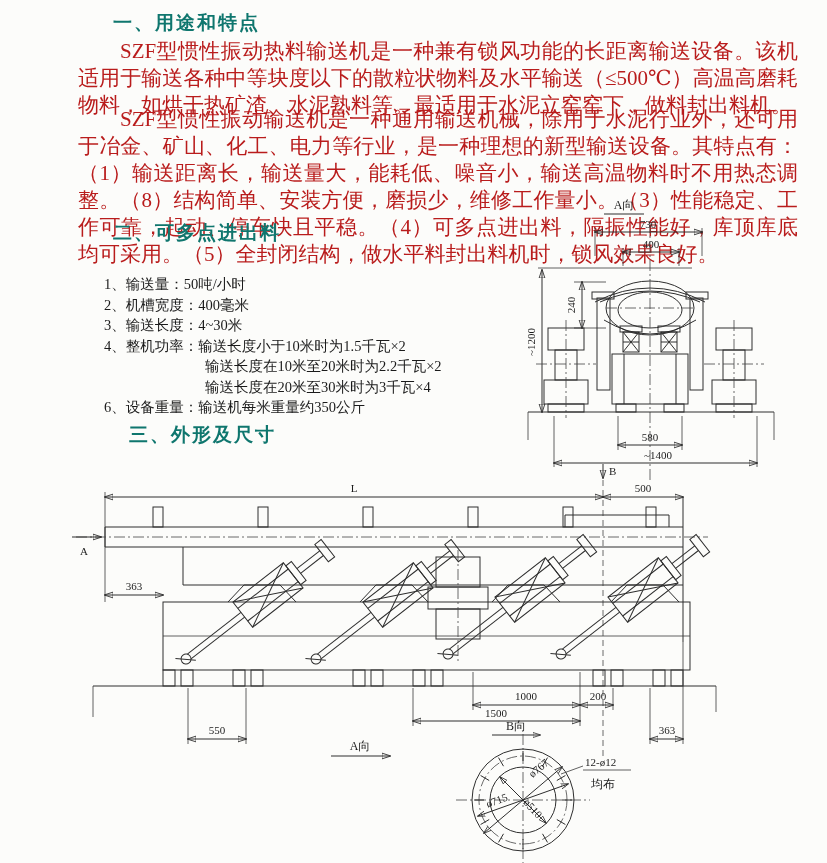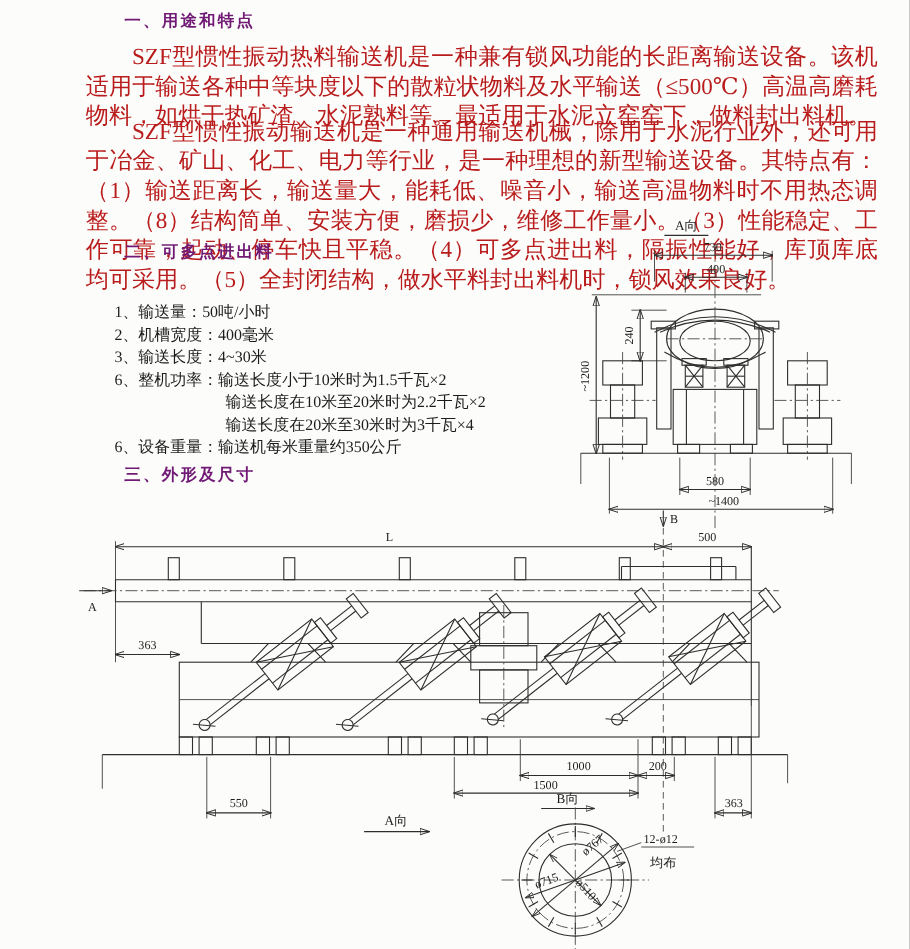--- a/index.html
+++ b/index.html
@@ -1,17 +1,17 @@
 <!DOCTYPE html>
 <html><head>
 <meta charset="utf-8">
 <style>
   html,body{margin:0;padding:0;background:#888;}
   .page{position:relative;width:827px;height:863px;background:#fcfcfa;overflow:hidden;color:#1c1c1c;}
-  .h{position:absolute;font-family:Liberation Sans, sans-serif;font-weight:700;font-size:15px;color:#701a75;letter-spacing:2px;white-space:nowrap;}
+  .h{position:absolute;font-family:Liberation Sans, sans-serif;font-weight:700;font-size:19px;color:#0f766e;letter-spacing:2px;white-space:nowrap;}
   .para{position:absolute;left:78px;width:720px;margin:0;font-family:"Liberation Serif","DejaVu Serif",serif;font-size:21px;line-height:27px;text-align:justify;text-indent:2em;color:#b91c1c;}
   .speclist{position:absolute;left:104px;top:254px;font-family:"Liberation Serif","DejaVu Serif",serif;font-size:14.5px;color:#1b1b1b;margin-top:20px;}
   .specline{height:20.5px;line-height:20.5px;white-space:nowrap;}
   .specline.cont{padding-left:101px;}
   svg{position:absolute;overflow:visible;}
   svg line,svg path,svg rect,svg ellipse,svg circle{stroke:#2e2e2e;stroke-width:1;fill:none;}
   svg .thin{stroke-width:0.8;stroke:#3a3a3a;}
   svg .cl{stroke-width:0.8;stroke:#444;stroke-dasharray:11 3 2 3;}
   svg .bd{stroke-width:0.8;stroke:#444;stroke-dasharray:6 4;}
   svg text{font-family:"Liberation Serif","DejaVu Serif",serif;font-size:11px;fill:#1d1d1d;stroke:none;}
@@ -26,27 +26,27 @@
 
   <div class="h" style="left:113px;top:10px;">一、用途和特点</div>
   <p class="para" style="top:38px;">SZF型惯性振动热料输送机是一种兼有锁风功能的长距离输送设备。该机适用于输送各种中等块度以下的散粒状物料及水平输送（≤500℃）高温高磨耗物料，如烘干热矿渣、水泥熟料等。最适用于水泥立窑窑下，做料封出料机。</p>
   <p class="para" style="top:106px;">SZF型惯性振动输送机是一种通用输送机械，除用于水泥行业外，还可用于冶金、矿山、化工、电力等行业，是一种理想的新型输送设备。其特点有：（1）输送距离长，输送量大，能耗低、噪音小，输送高温物料时不用热态调整。（8）结构简单、安装方便，磨损少，维修工作量小。（3）性能稳定、工作可靠，起动、停车快且平稳。（4）可多点进出料，隔振性能好，库顶库底均可采用。（5）全封闭结构，做水平料封出料机时，锁风效果良好。</p>
 
   <div class="h" style="left:113px;top:220px;">二、可多点进出料</div>
   <div class="speclist">
     <div class="specline">1、输送量：50吨/小时</div>
     <div class="specline">2、机槽宽度：400毫米</div>
     <div class="specline">3、输送长度：4~30米</div>
-    <div class="specline">6、整机功率：输送长度小于10米时为1.5千瓦×2</div>
+    <div class="specline">4、整机功率：输送长度小于10米时为1.5千瓦×2</div>
     <div class="specline cont">输送长度在10米至20米时为2.2千瓦×2</div>
     <div class="specline cont">输送长度在20米至30米时为3千瓦×4</div>
     <div class="specline">6、设备重量：输送机每米重量约350公斤</div>
   </div>
 
-  <div class="h" style="left:113px;top:422px;">三、外形及尺寸</div>
+  <div class="h" style="left:129px;top:422px;">三、外形及尺寸</div>
 
   <svg style="left:520px;top:194px;" width="305" height="292" viewBox="0 0 305 292">
     <defs>
       <marker id="ar1" viewBox="0 0 10 10" refX="9" refY="5" markerWidth="9" markerHeight="9" orient="auto-start-reverse">
         <path d="M0,1.8 L10,5 L0,8.2 z" fill="#222" stroke="none"></path>
       </marker>
       <pattern id="dots1" width="24" height="13" patternUnits="userSpaceOnUse">
         <path d="M3,4 l4,2 -4,2 z" fill="#3c3c3c" stroke="none"></path>
         <circle cx="14" cy="9" r="1.1" fill="#3c3c3c" stroke="none"></circle>
         <path d="M19,2 l4,2 -4,2 z" fill="#3c3c3c" stroke="none"></path>

